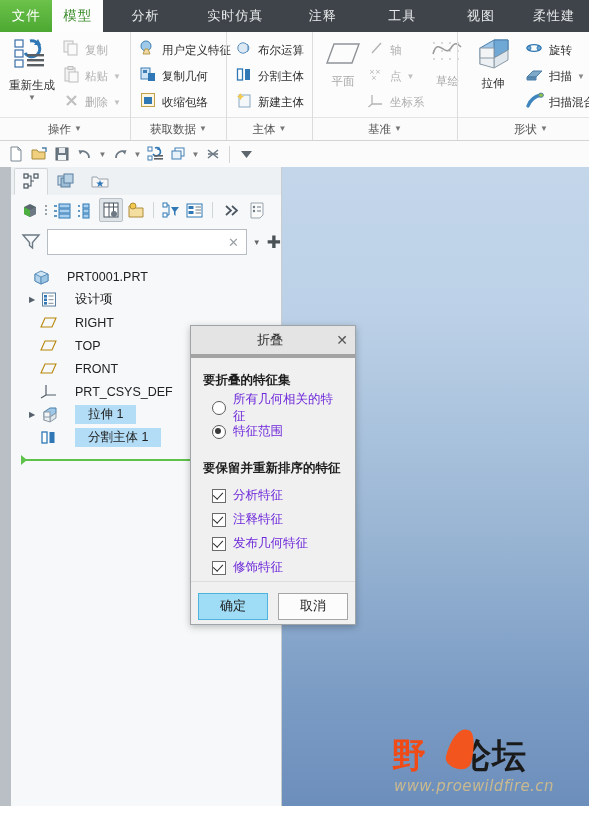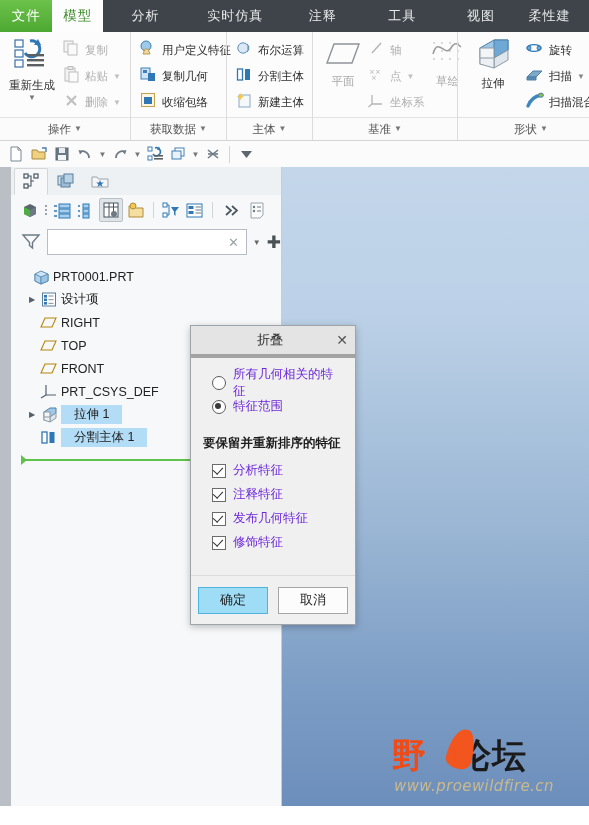--- a/index.html
+++ b/index.html
@@ -27,21 +27,21 @@
   }
   .tab.active{
     background:#fdfdfd;color:#3f8d2f;font-size:13.5px;
     width:70px;padding:0;
   }
   .tab.t-analysis{width:78px}
   .tab.t-sim{width:92px}
   .tab.t-annot{width:72px}
   .tab.t-tools{width:70px}
   .tab.t-view{width:70px}
-  .tab.t-flex{width:64px;justify-content:flex-start;padding-left:8px;overflow:hidden}
+  .tab.t-flex{width:64px;justify-content:flex-end;padding-left:8px;overflow:hidden}
 
   
   .ribbon{
     position:absolute;left:0;top:32px;width:589px;height:108px;
     background:#fcfcfc;border-bottom:1px solid #d4d4d4;
     display:flex;
   }
   .rgroup{position:relative;display:flex;flex-direction:column;height:108px;}
   .rgroup + .rgroup{border-left:1px solid #dcdcdc;}
   .rbody{flex:1;display:flex;align-items:flex-start;padding:4px 6px 0 6px;}
@@ -117,21 +117,21 @@
   }
   .fclear{color:#9aa2a8;font-size:13px;padding:0 3px;}
   .fcar{font-size:8px;color:#666;}
   .fplus{font-size:17px;color:#4b5256;line-height:1;font-weight:400;}
 
   
   .tree{position:absolute;left:11px;top:92px;right:0;bottom:0;padding-top:6px;}
   .trow{display:flex;align-items:center;height:23px;padding-left:6px;white-space:nowrap;}
   .texp{width:14px;text-align:center;font-size:8px;color:#55606a;flex:none;}
   .tico{width:20px;display:flex;align-items:center;justify-content:center;flex:none;}
-  .tlbl{font-size:12.5px;color:#222;margin-left:2px;}
+  .tlbl{font-size:12.5px;color:#222;margin-left:16px;}
   .tlbl.sel{background:#b3ddf7;padding:1px 13px;}
   .ins{position:relative;height:16px;margin-top:3px;}
   .insline{position:absolute;left:14px;top:7px;width:240px;height:2px;background:#5fc24a;}
   .insarrow{position:absolute;left:10px;top:3px;width:0;height:0;
     border-top:5px solid transparent;border-bottom:5px solid transparent;border-left:6px solid #5fc24a;}
 
   
   .graphics{
     position:absolute;left:282px;top:167px;width:307px;height:658px;
     background:linear-gradient(to bottom,#c3d6ea 0%,#bcd1e7 22%,#9ab6d4 55%,#7b9cc4 80%,#6a8cba 100%);
@@ -791,20 +791,21 @@
       </div>
     </div>
   </div>
 
   <div class="dlg">
     <div class="dlgtitle">
       <span class="t">折叠</span>
       <span class="dlgclose">✕</span>
     </div>
     <div class="dlgbody">
+      <div class="dsec">要折叠的特征集</div>
 
       <div class="dopt">
         <span class="radio"></span>
         <span class="dl">所有几何相关的特征</span>
       </div>
       <div class="dopt">
         <span class="radio on"></span>
         <span class="dl">特征范围</span>
       </div>
 

